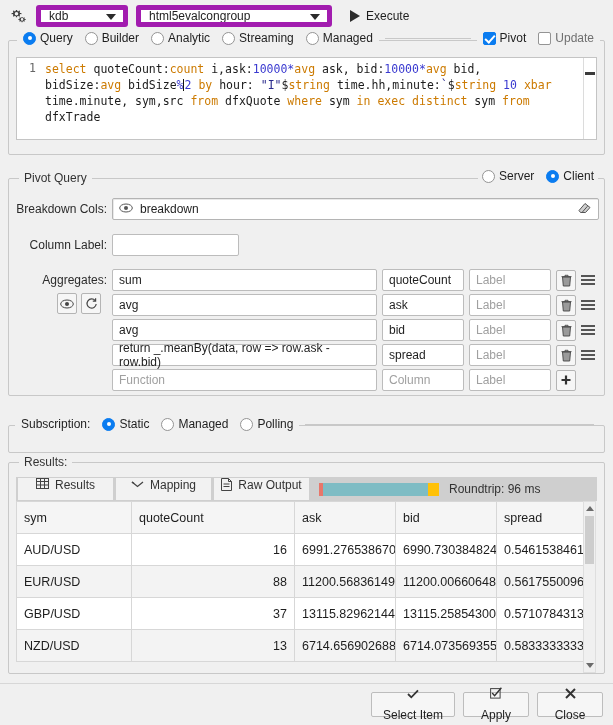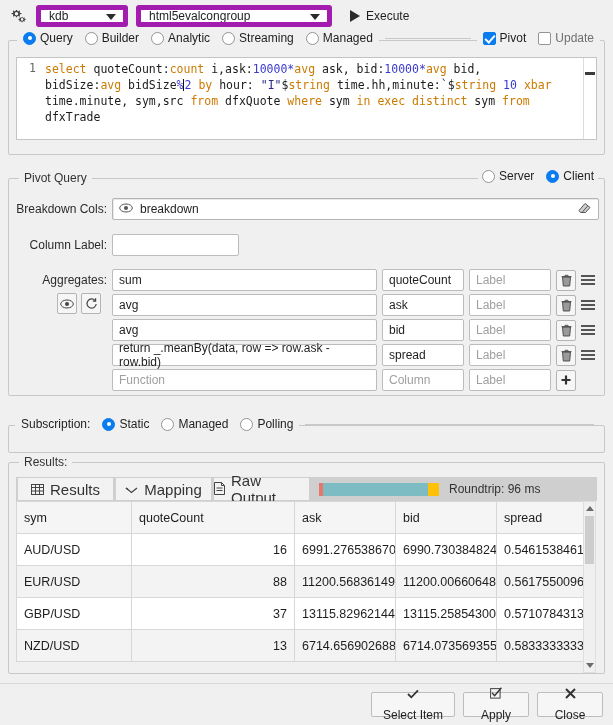--- a/index.html
+++ b/index.html
@@ -127,21 +127,21 @@
   #sub-group { left: 8px; top: 425px; width: 597px; height: 28px; }
   .subhead { position: absolute; top: -9px; left: 6px; right: 4px; display: flex; align-items: center; }
   .subhead .seg { background: #f0f0f0; padding: 0 6px; }
   .subhead .rule { flex: 1 1 auto; height: 1px; background: #c8c8c8; margin: 0 6px; }
 
   
   #results-group { left: 8px; top: 462px; width: 597px; height: 212px; }
   .tabbar { position: absolute; left: 7px; top: 14px; right: 7px; height: 24px; background: #cfcfcf; display: flex; align-items: stretch; }
   .tab {
     width: 97px; background: #f2f2f2; border: 1px solid #cfcfcf; margin: 0 1px 0 0;
-    display: flex; align-items: center; justify-content: center; gap: 6px; font-size: 15px; color: #333;
+    display: flex; justify-content: center; gap: 6px; font-size: 12px; color: #333;
   }
   .tab:first-child { margin-left: 1px; }
   .progwrap { display: flex; align-items: center; flex: 1 1 auto; padding-left: 8px; gap: 10px; }
   .progbar { width: 120px; height: 13px; background: #9a9a9a; display: flex; }
   .progbar .s-red { width: 4px; background: #e8766a; }
   .progbar .s-teal { flex: 1 1 auto; background: #7ebcc4; }
   .progbar .s-orange { width: 11px; background: #ffc107; }
   .rt { font-size: 12px; color: #333; }
   table.results { position: absolute; left: 7px; top: 38px; right: 20px; border-collapse: collapse; width: 570px; table-layout: fixed; }
   table.results th, table.results td {

